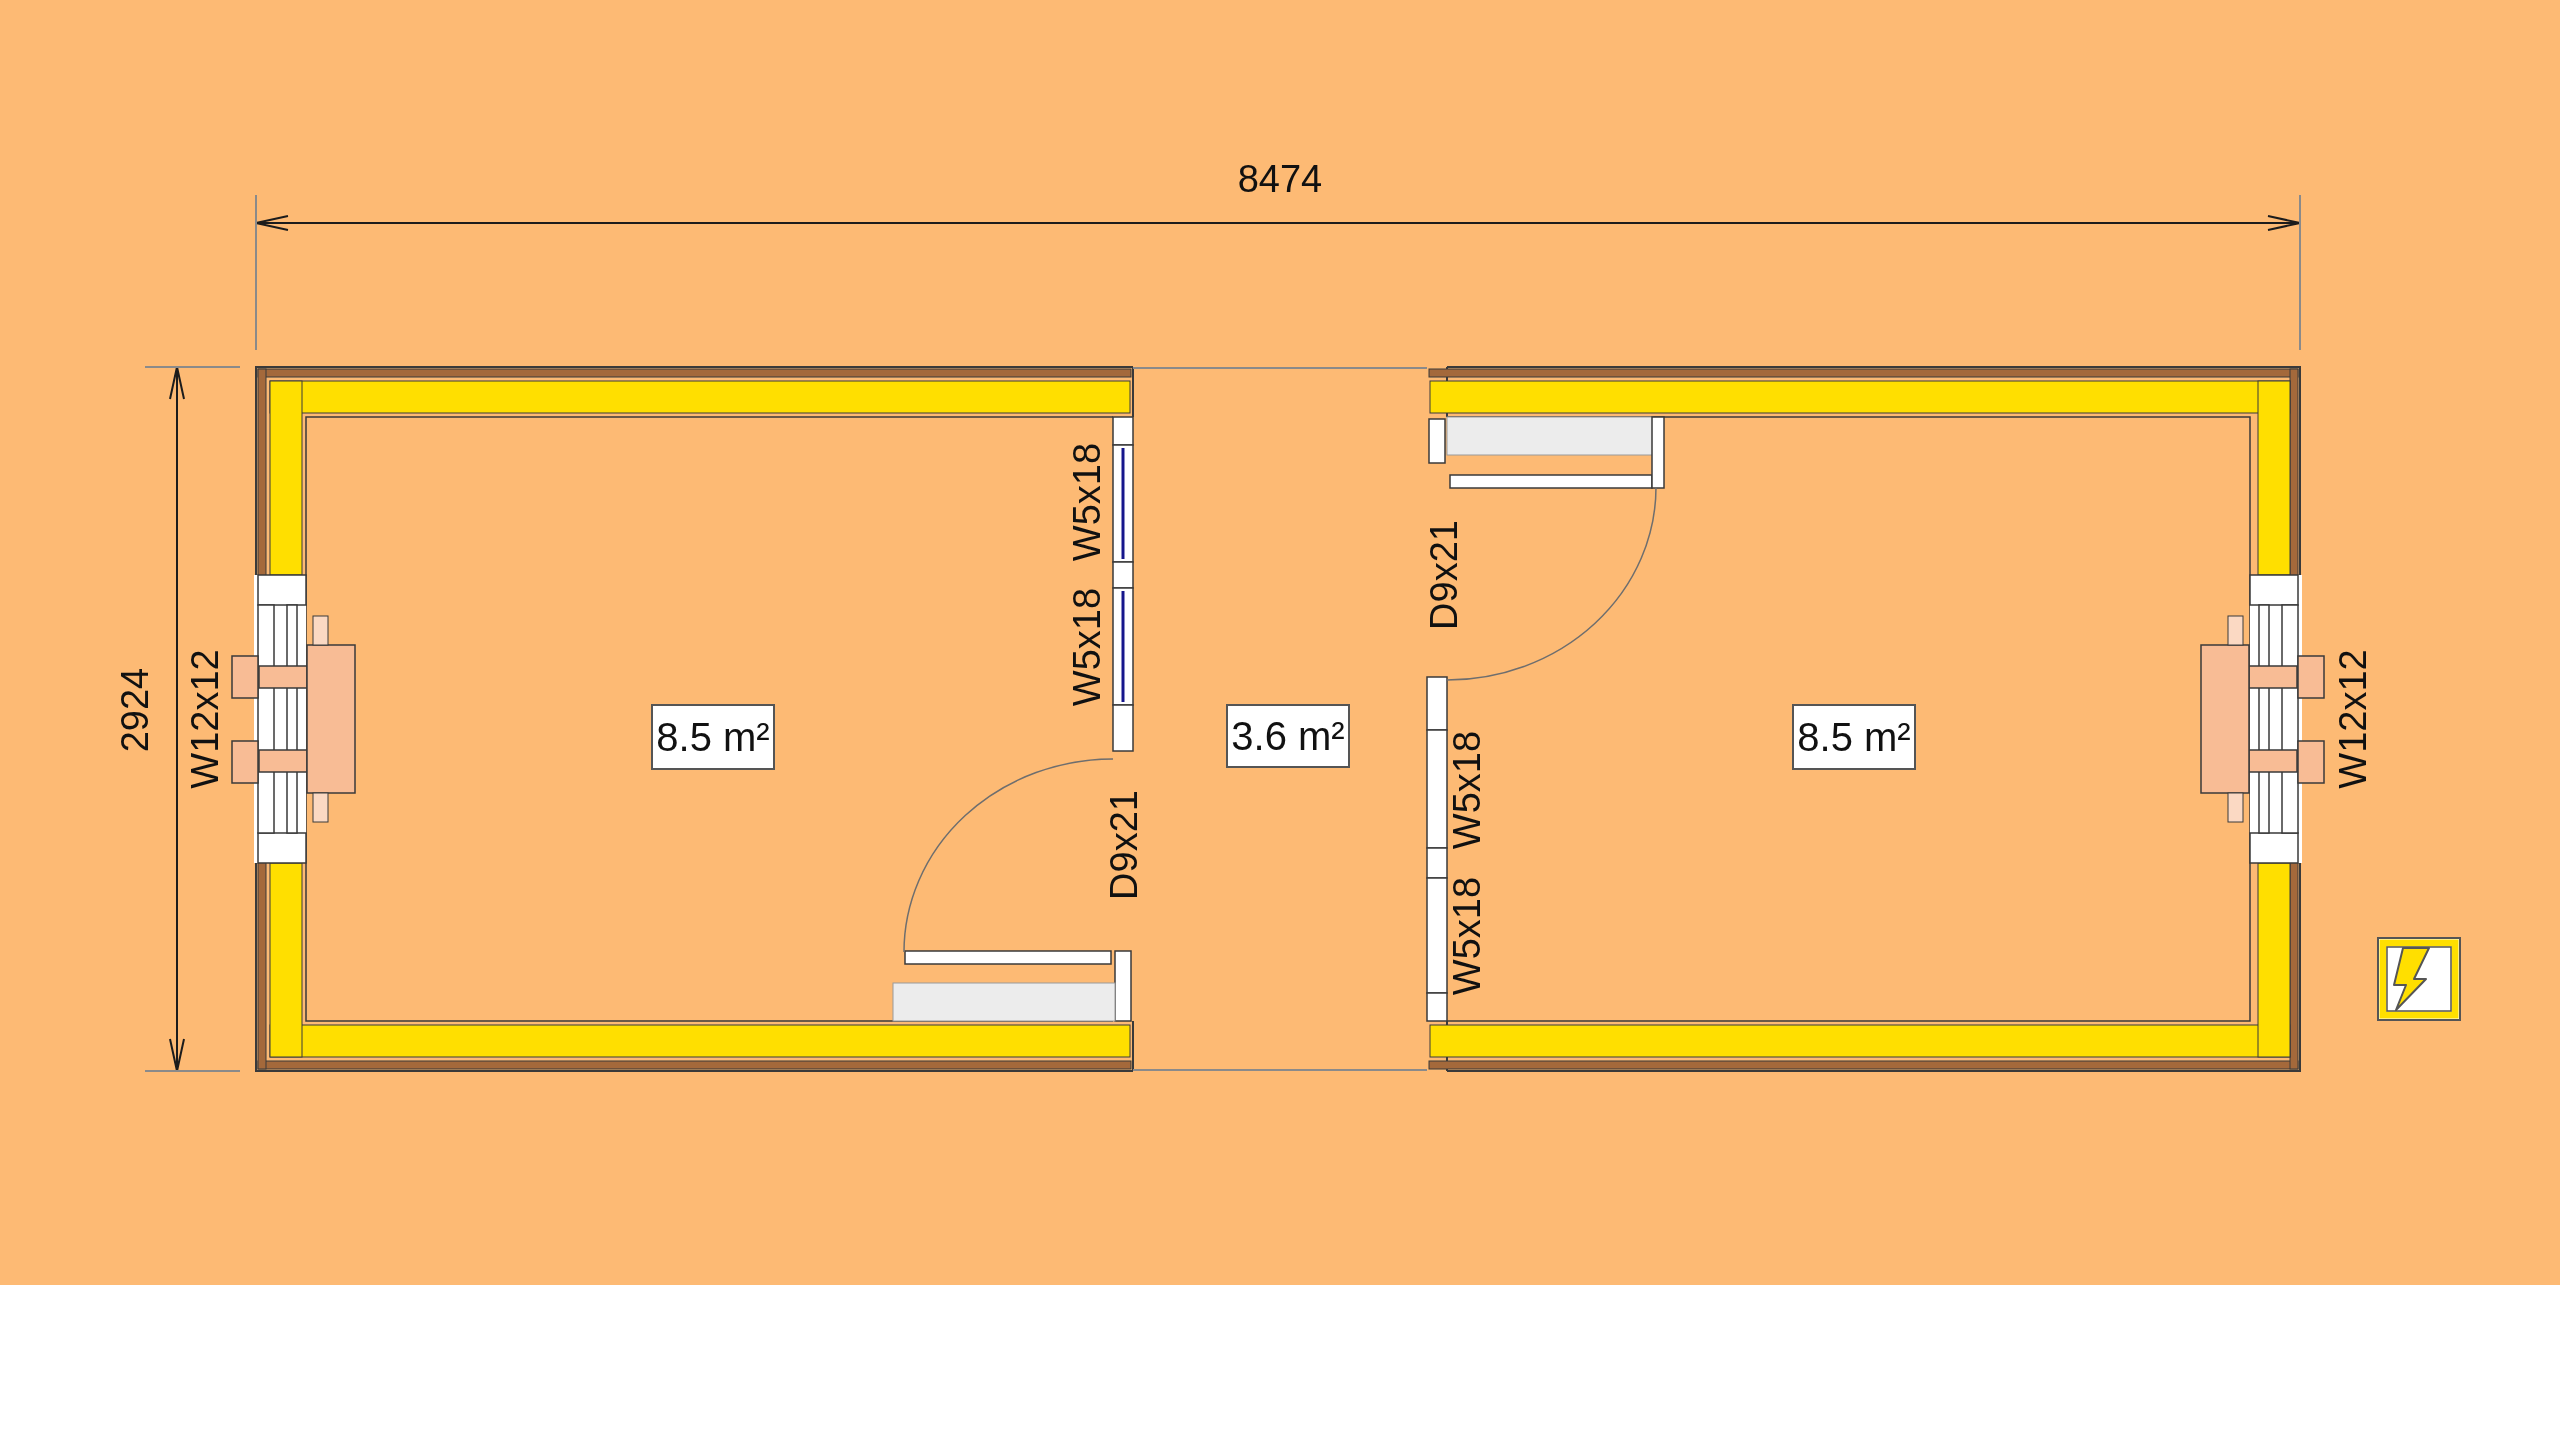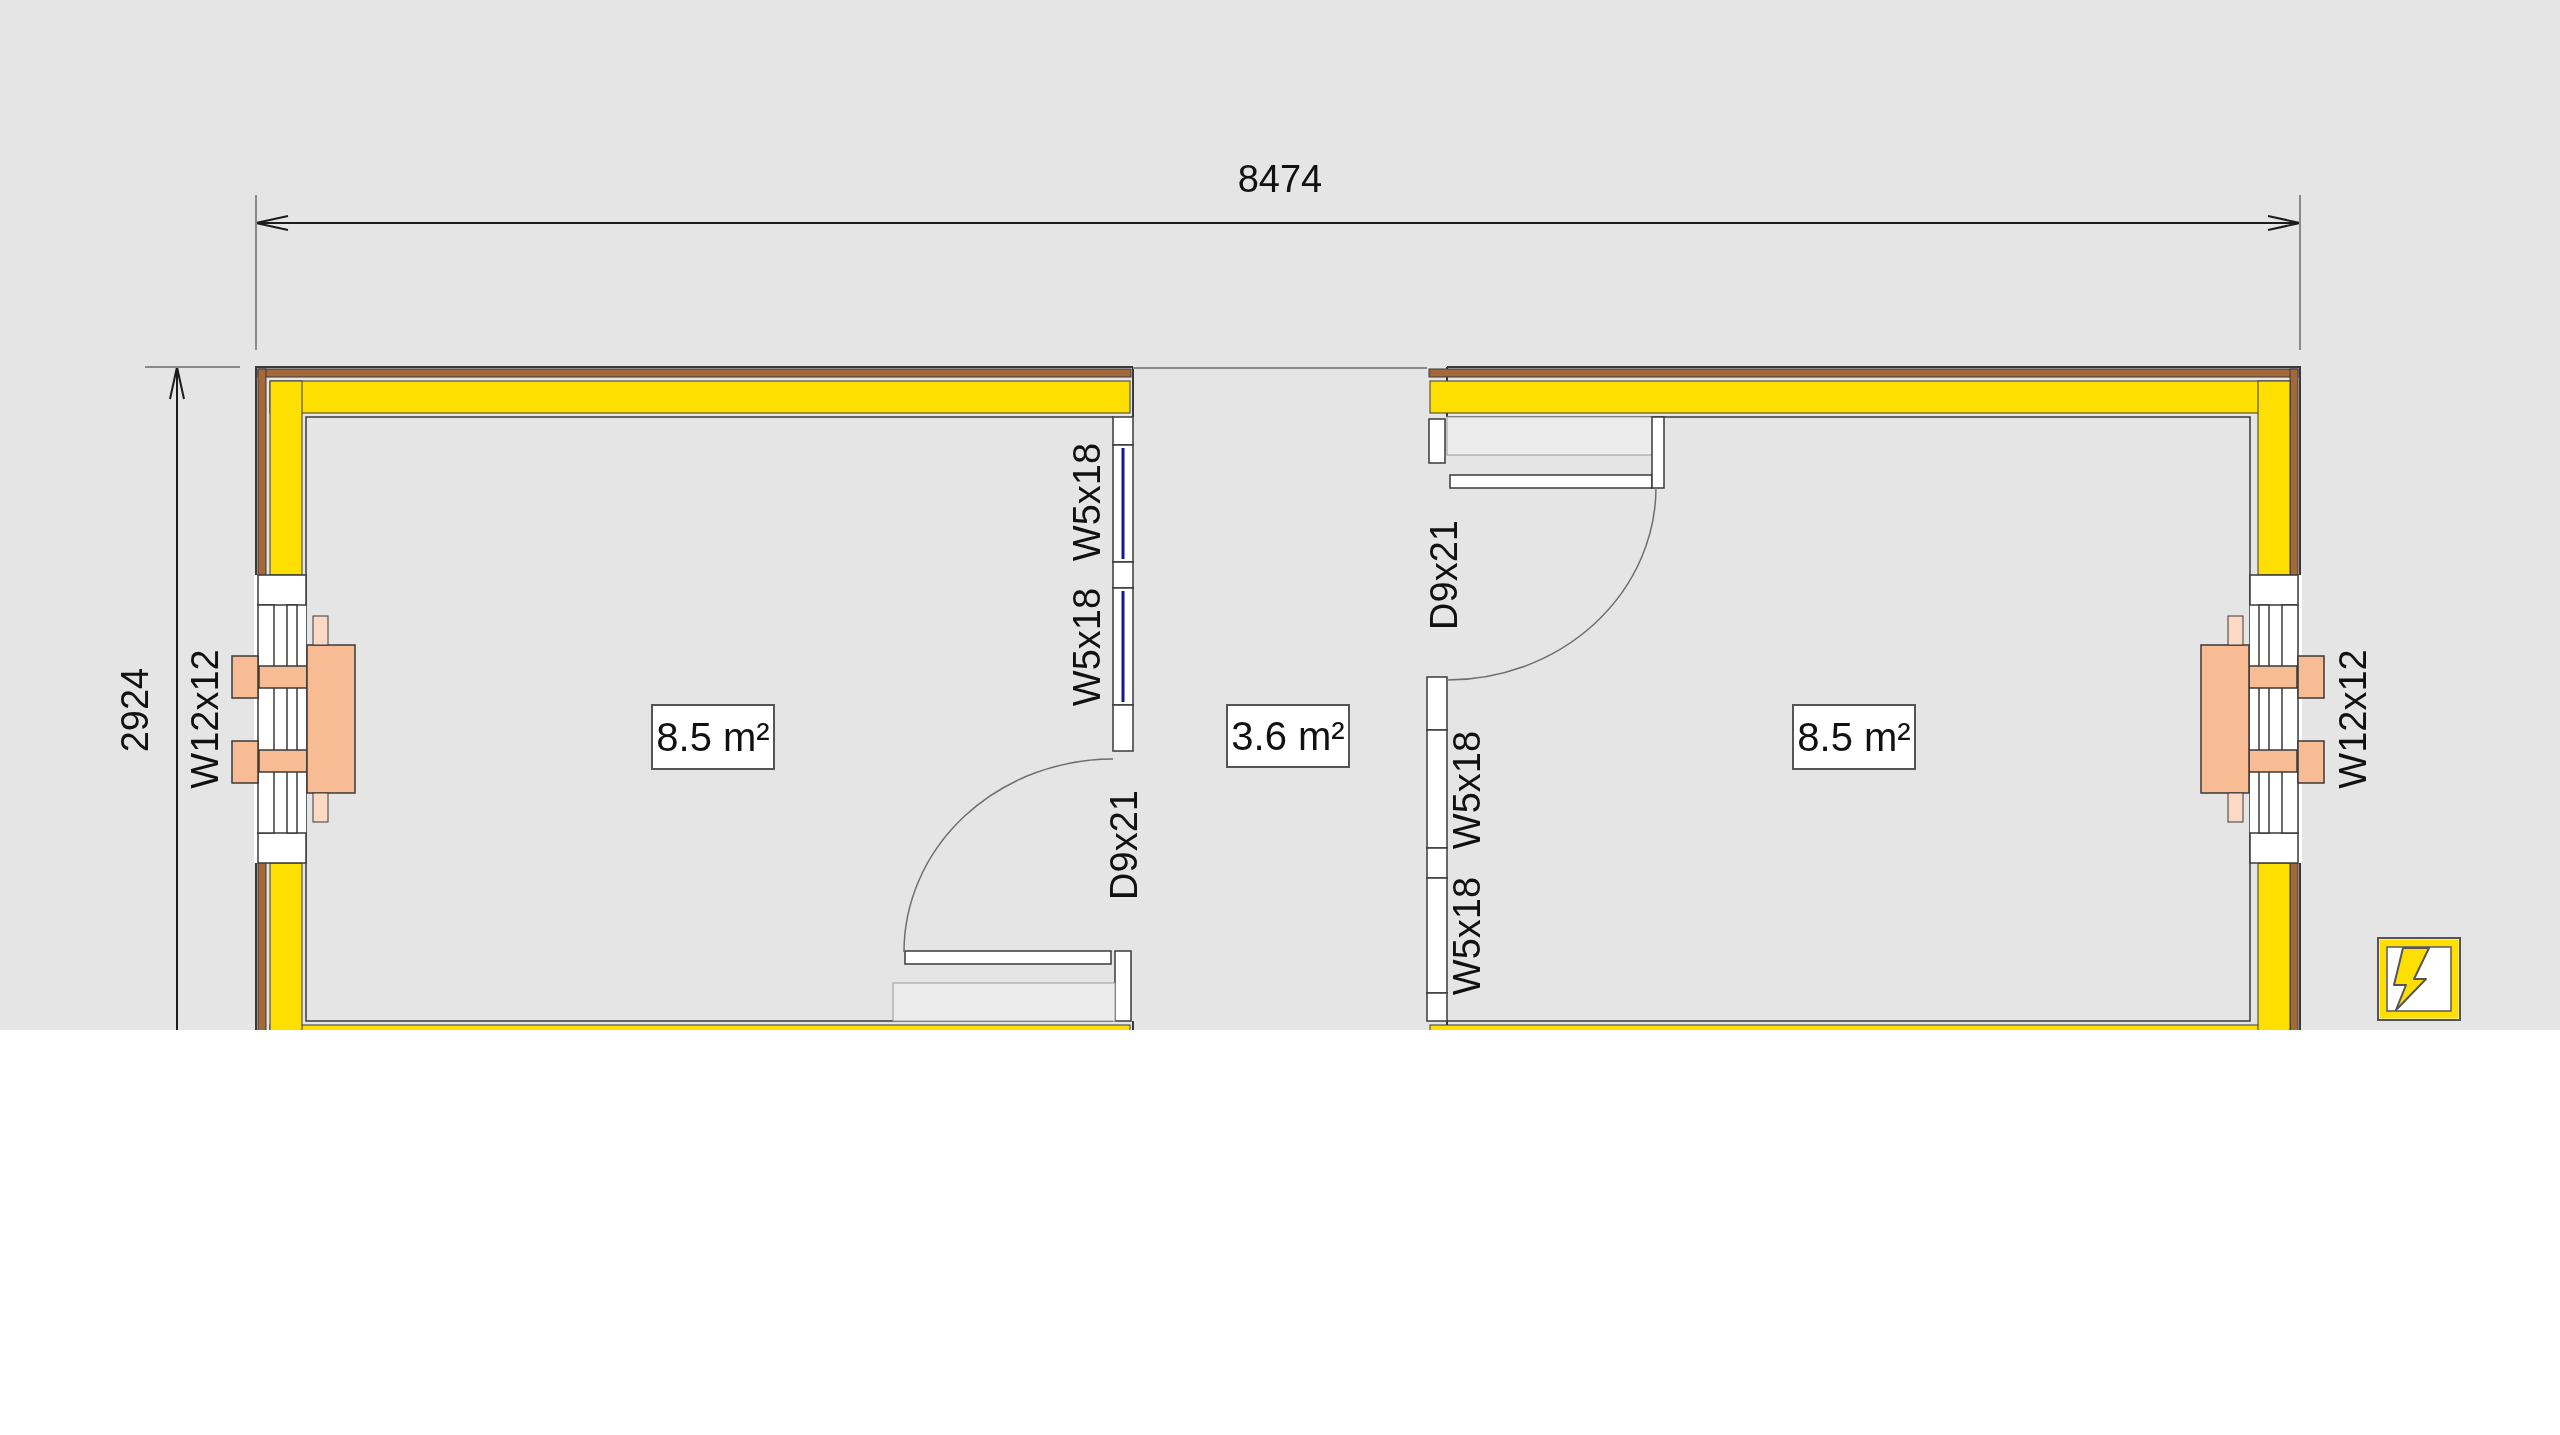--- a/index.html
+++ b/index.html
@@ -1,16 +1,16 @@
 <!DOCTYPE html>
 <html style="--insulation-yellow: #FFDF00; --cladding-brown: #A4693B; --fixture-salmon: #F8BC95; --fixture-pink: #FBD9C3; --glazing-blue: #16168C; --door-gray: #ECECEC; --line-dark: #3A3A3A; --symbol-yellow: #FFDF00;"><head>
 <meta charset="utf-8">
 <style>
   html,body{margin:0;padding:0;background:#fff;}
-  .canvas{width:2560px;height:1030px;position:relative;background:#e5e5e5;overflow:hidden;}
+  .canvas{width:2560px;height:1285px;position:relative;background:#fdba74;overflow:hidden;}
   svg{display:block;}
   
   .w      {fill:#fff;stroke:var(--line-dark);stroke-width:1.5;}
   .yellow {fill:var(--insulation-yellow);stroke:var(--line-dark);stroke-width:1;}
   .brown  {fill:var(--cladding-brown);stroke:var(--line-dark);stroke-width:1;}
   .salmon {fill:var(--fixture-salmon);stroke:var(--line-dark);stroke-width:1.5;}
   .pink   {fill:var(--fixture-pink);stroke:var(--line-dark);stroke-width:1;}
   .outline{fill:none;stroke:var(--line-dark);stroke-width:2;}
   .thin   {fill:none;stroke:var(--line-dark);stroke-width:1.5;}
   .grayf  {fill:var(--door-gray);stroke:#9a9a9a;stroke-width:1;}

